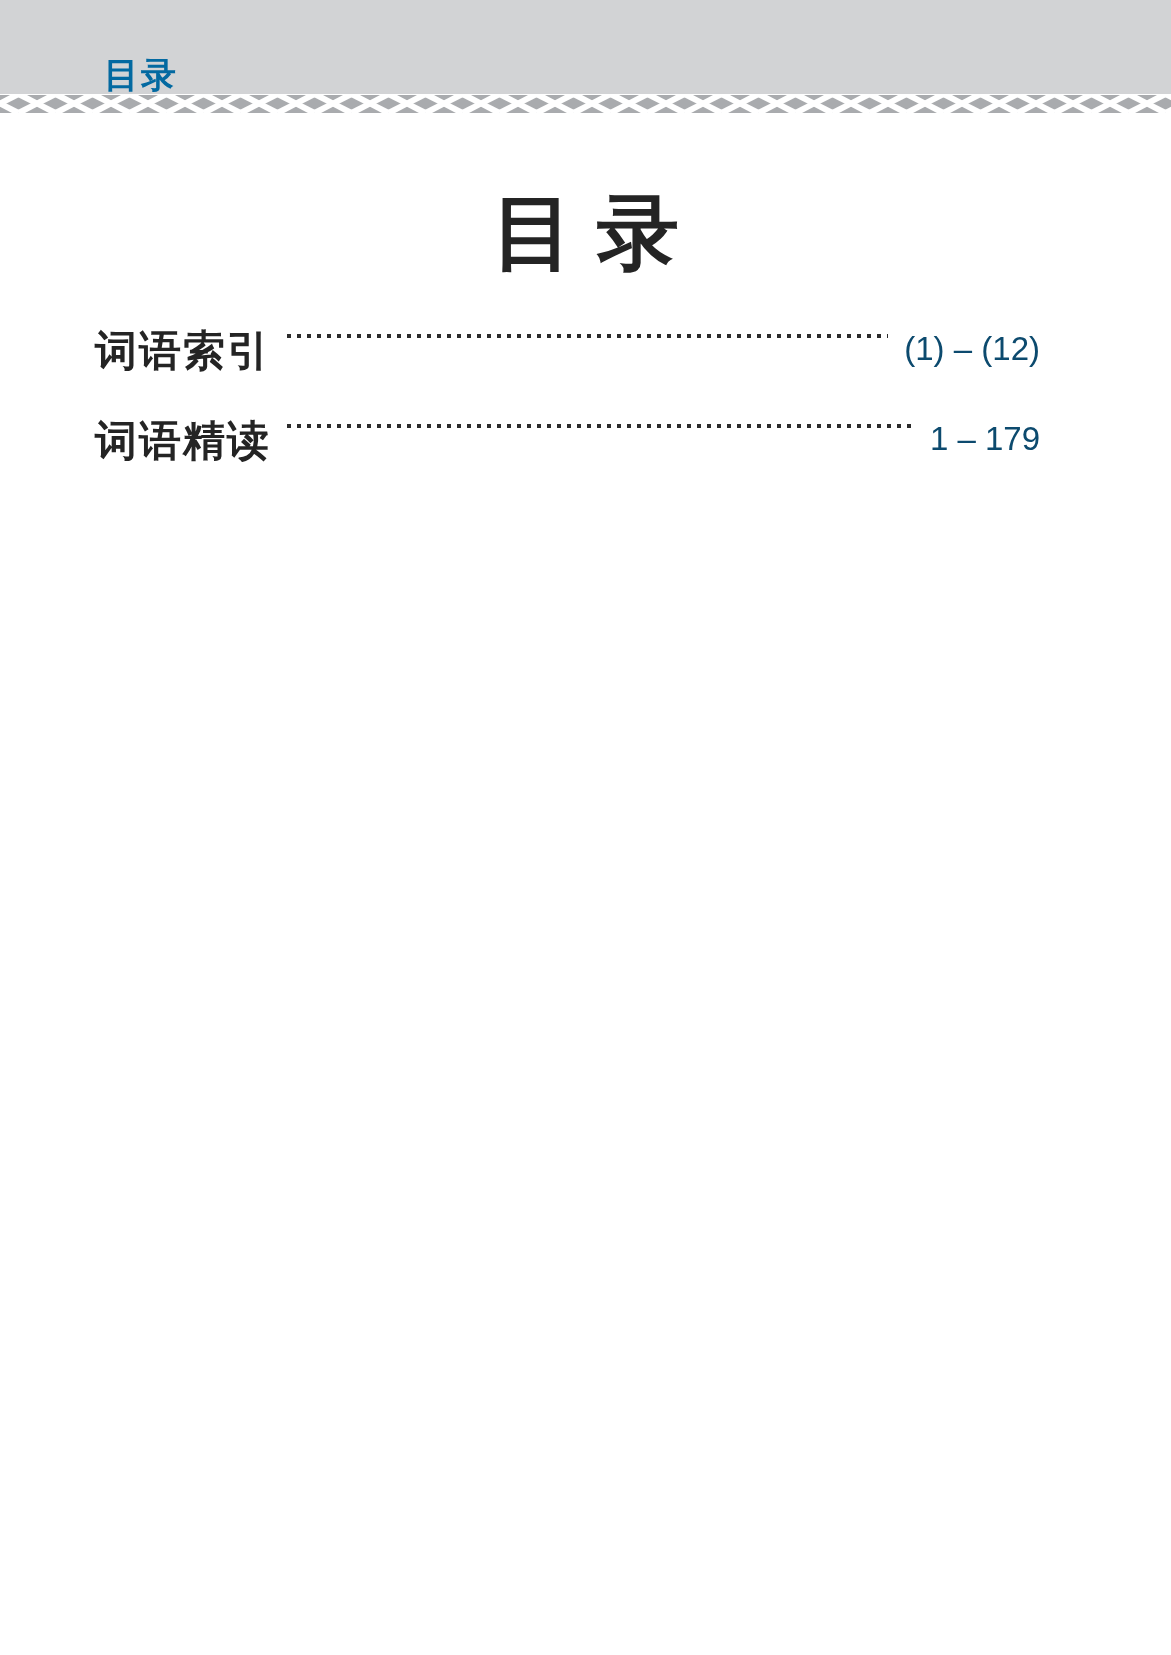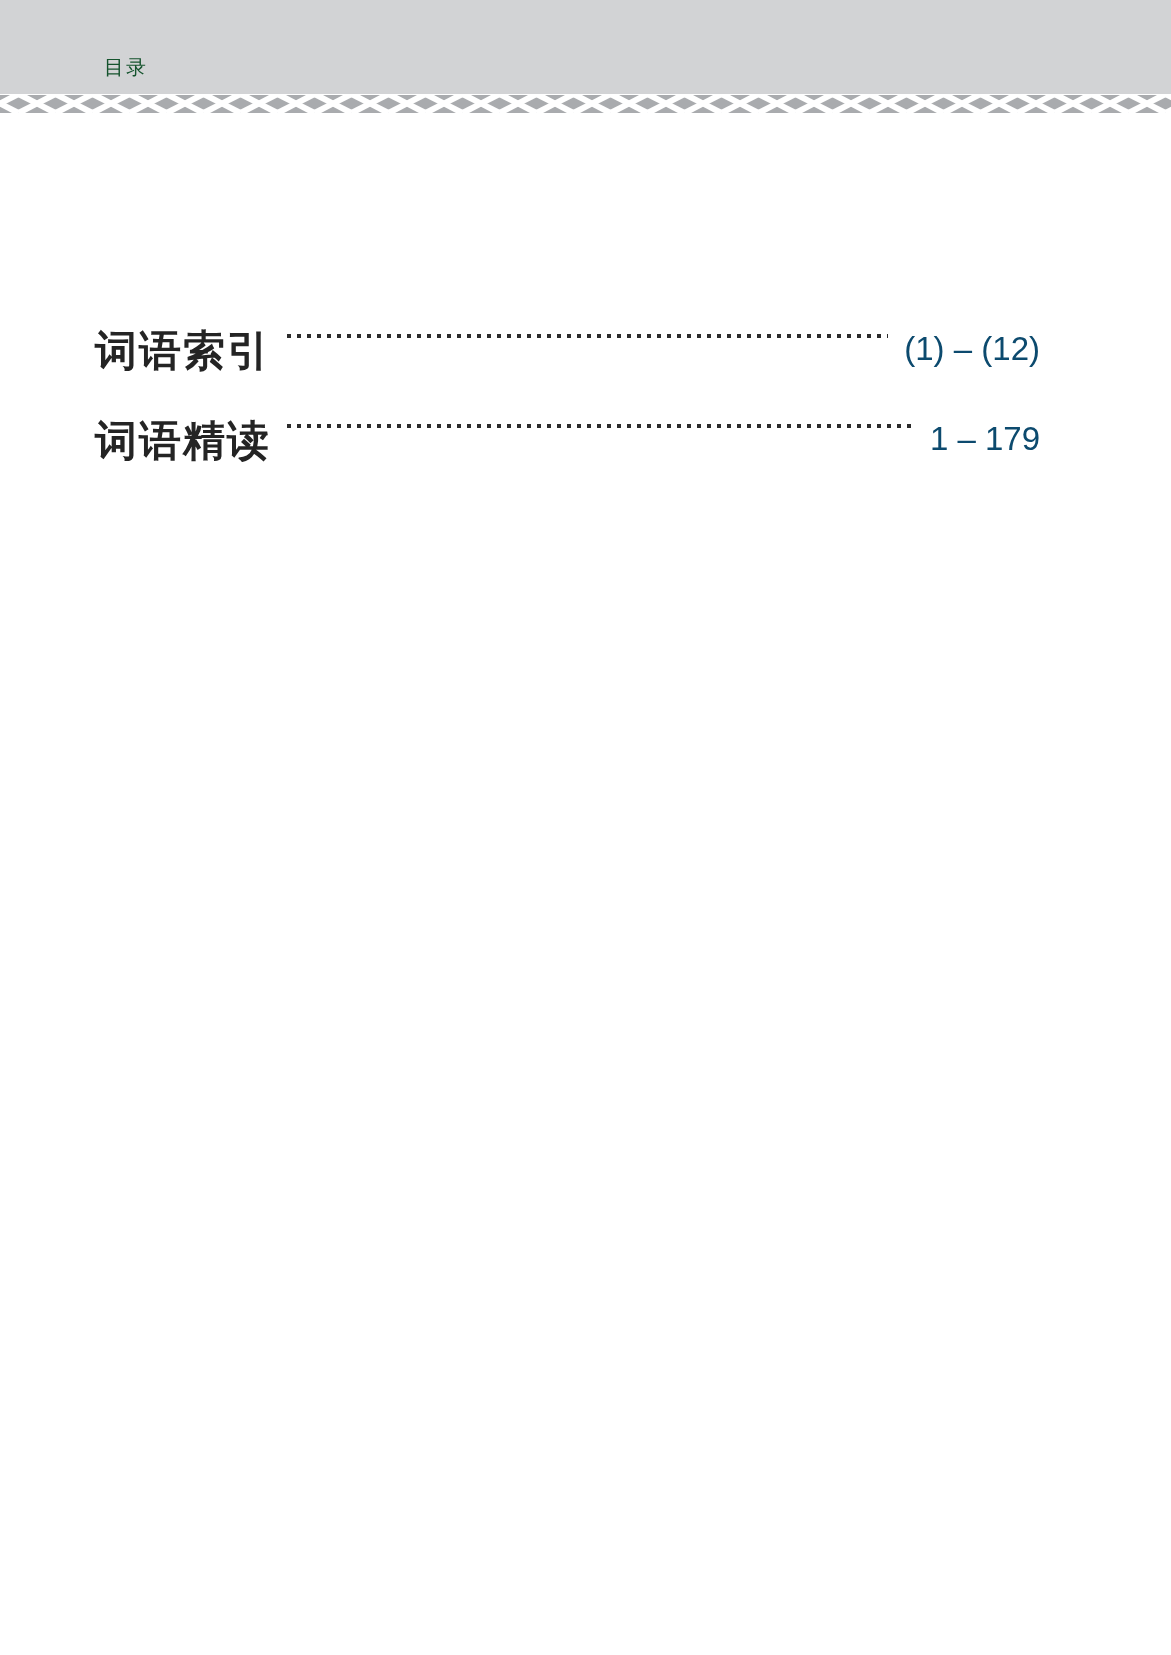--- a/index.html
+++ b/index.html
@@ -21,24 +21,24 @@
   .header-band {
     position: absolute;
     top: 0; left: 0; right: 0;
     height: 94px;
     background: #d2d3d5;
   }
   .running-head {
     position: absolute;
     left: 104px;
     top: 56px;
-    font-size: 20px;
-    font-weight: normal;
+    font-size: 35px;
+    font-weight: bold;
     line-height: 1.1;
-    color: #14532d;
+    color: #0369a1;
     letter-spacing: 2px;
   }
 
   
   .deco-band {
     position: absolute;
     top: 94px; left: 0; right: 0;
     height: 21px;
     background: #ffffff;
   }
@@ -117,20 +117,21 @@
             <line x1="-18.5" y1="0" x2="18.5" y2="19"></line>
             <line x1="18.5" y1="19" x2="55.5" y2="0"></line>
             <line x1="18.5" y1="0" x2="55.5" y2="19"></line>
           </g>
         </pattern>
       </defs>
       <rect x="0" y="1" width="1171" height="18" fill="url(#xoxo)"></rect>
     </svg>
   </div>
 
+  <h1 class="page-title">目 录</h1>
 
   <nav>
 
     <div class="toc-row row-0">
       <span class="toc-label">词语索引</span>
       <span class="dot-leader"></span>
       <span class="toc-pages">(1) – (12)</span>
     </div>
 
     <div class="toc-row row-1">

